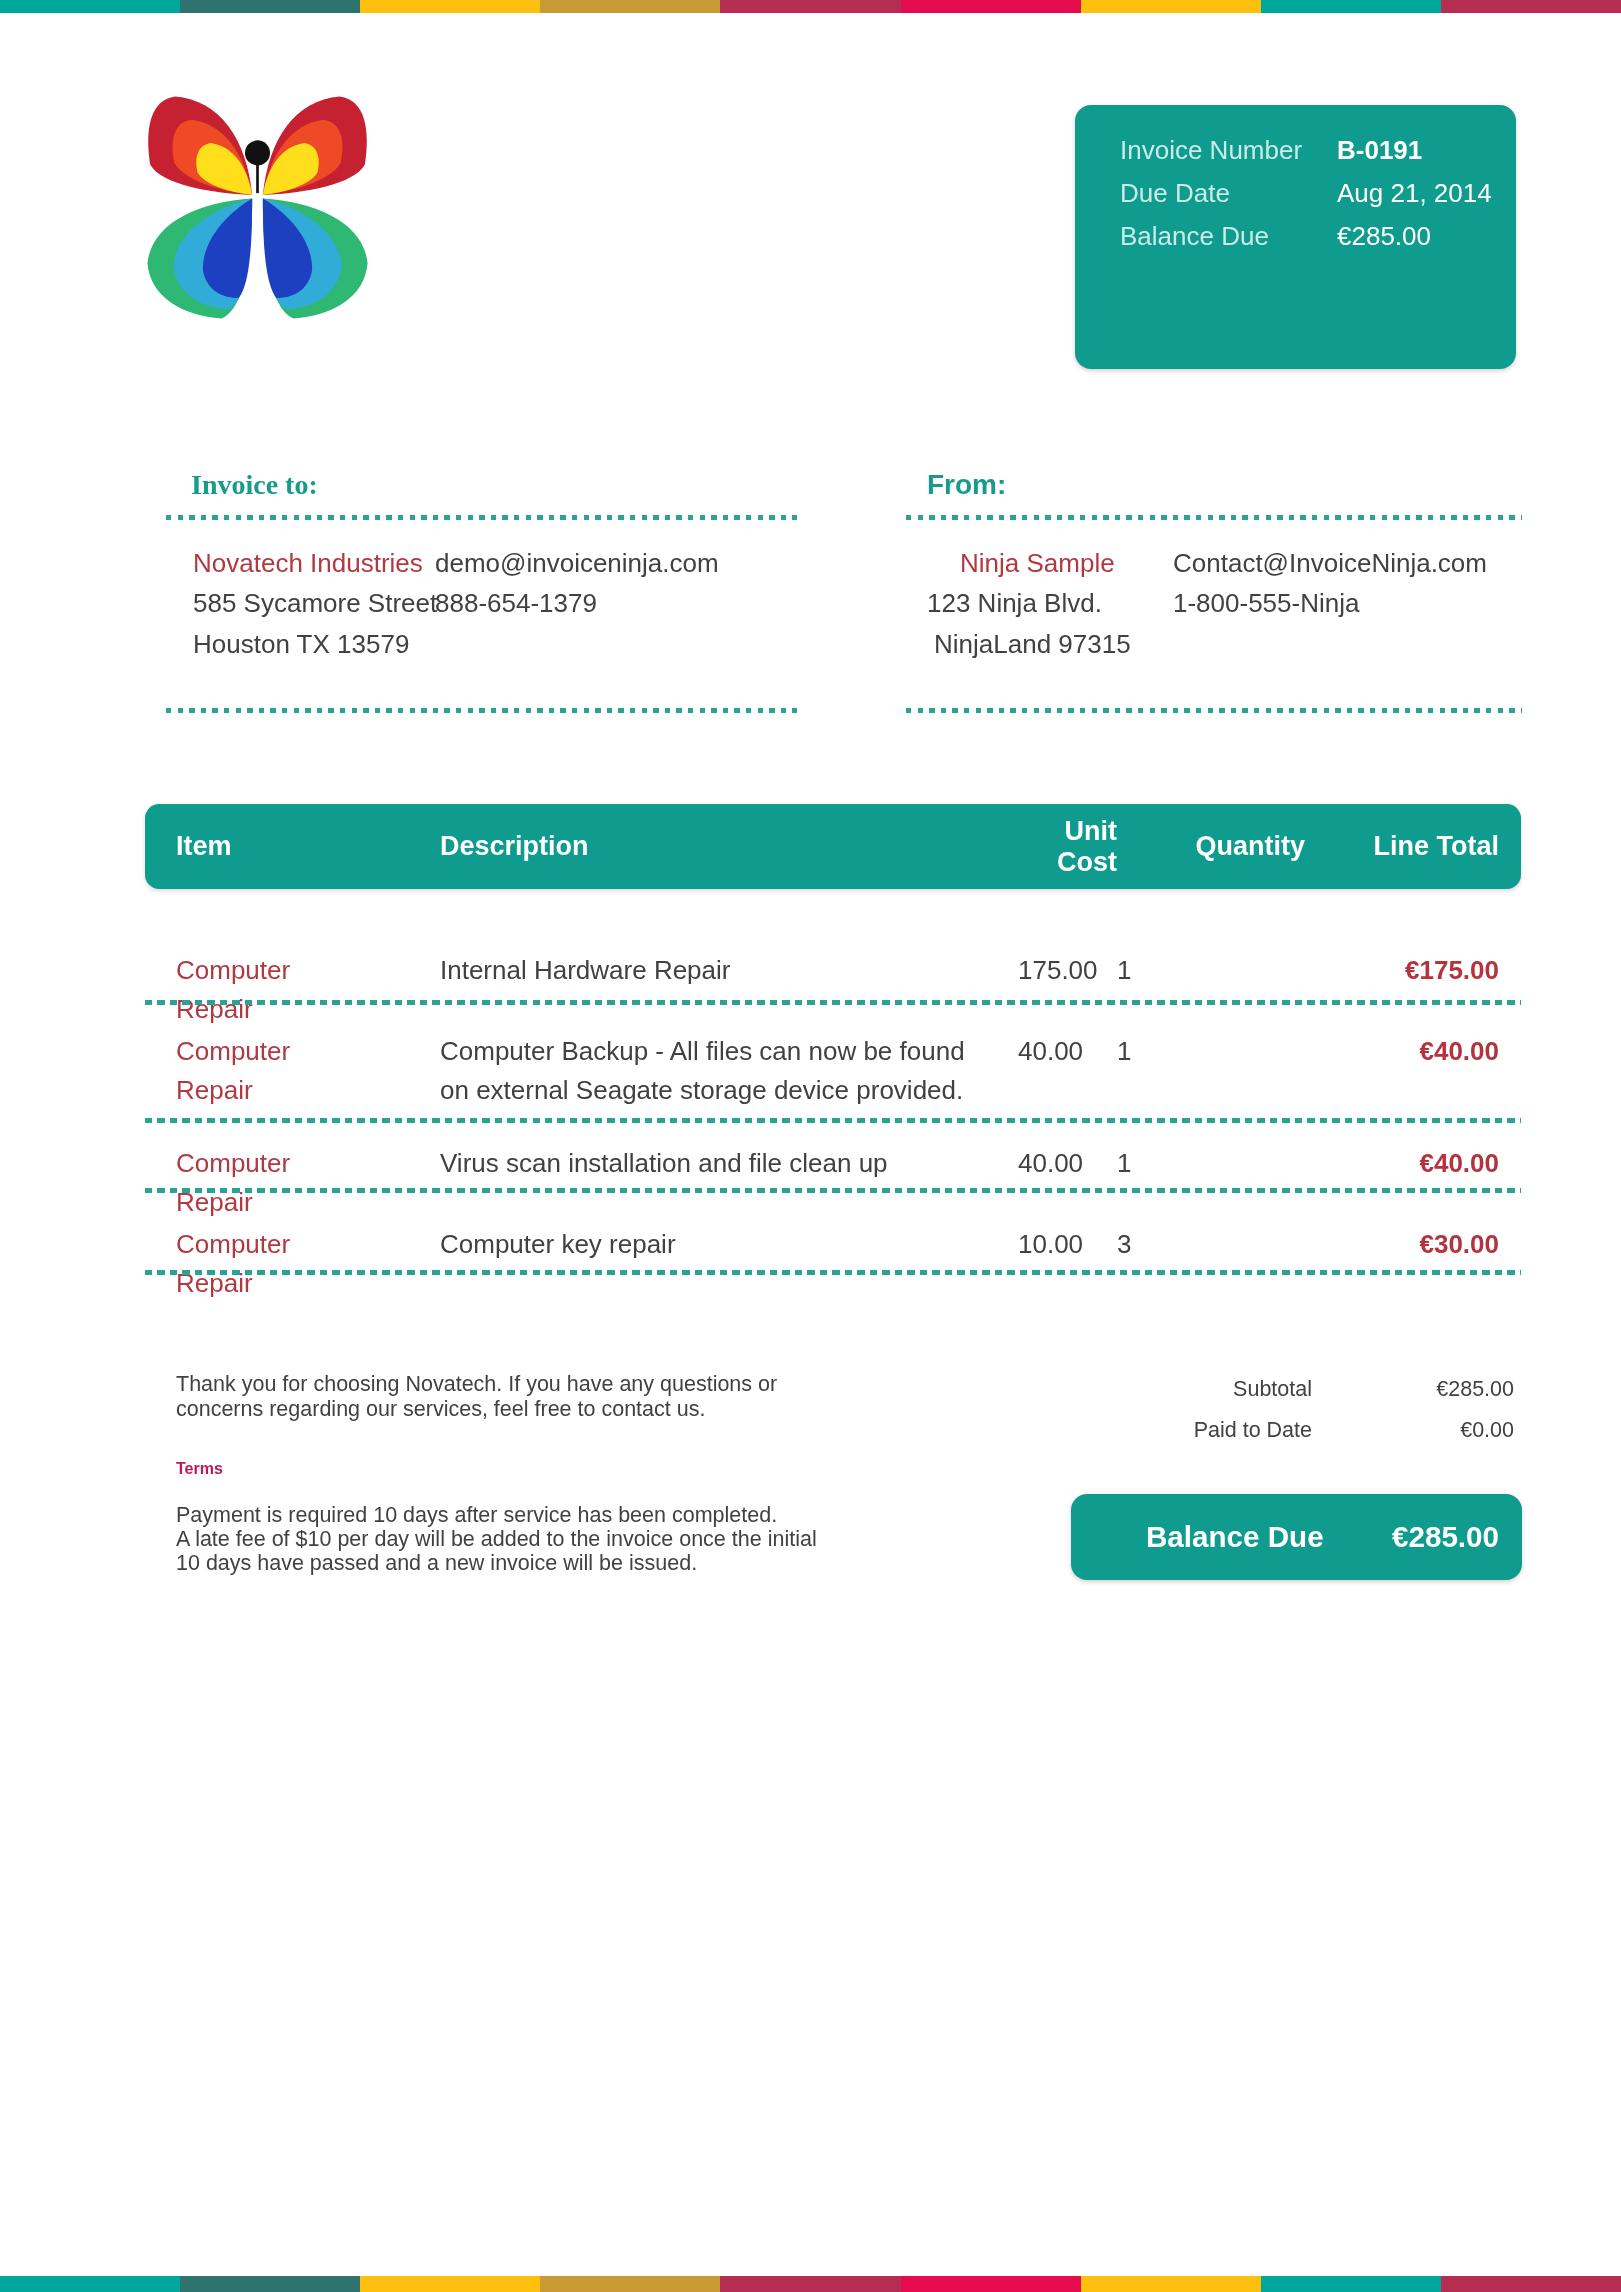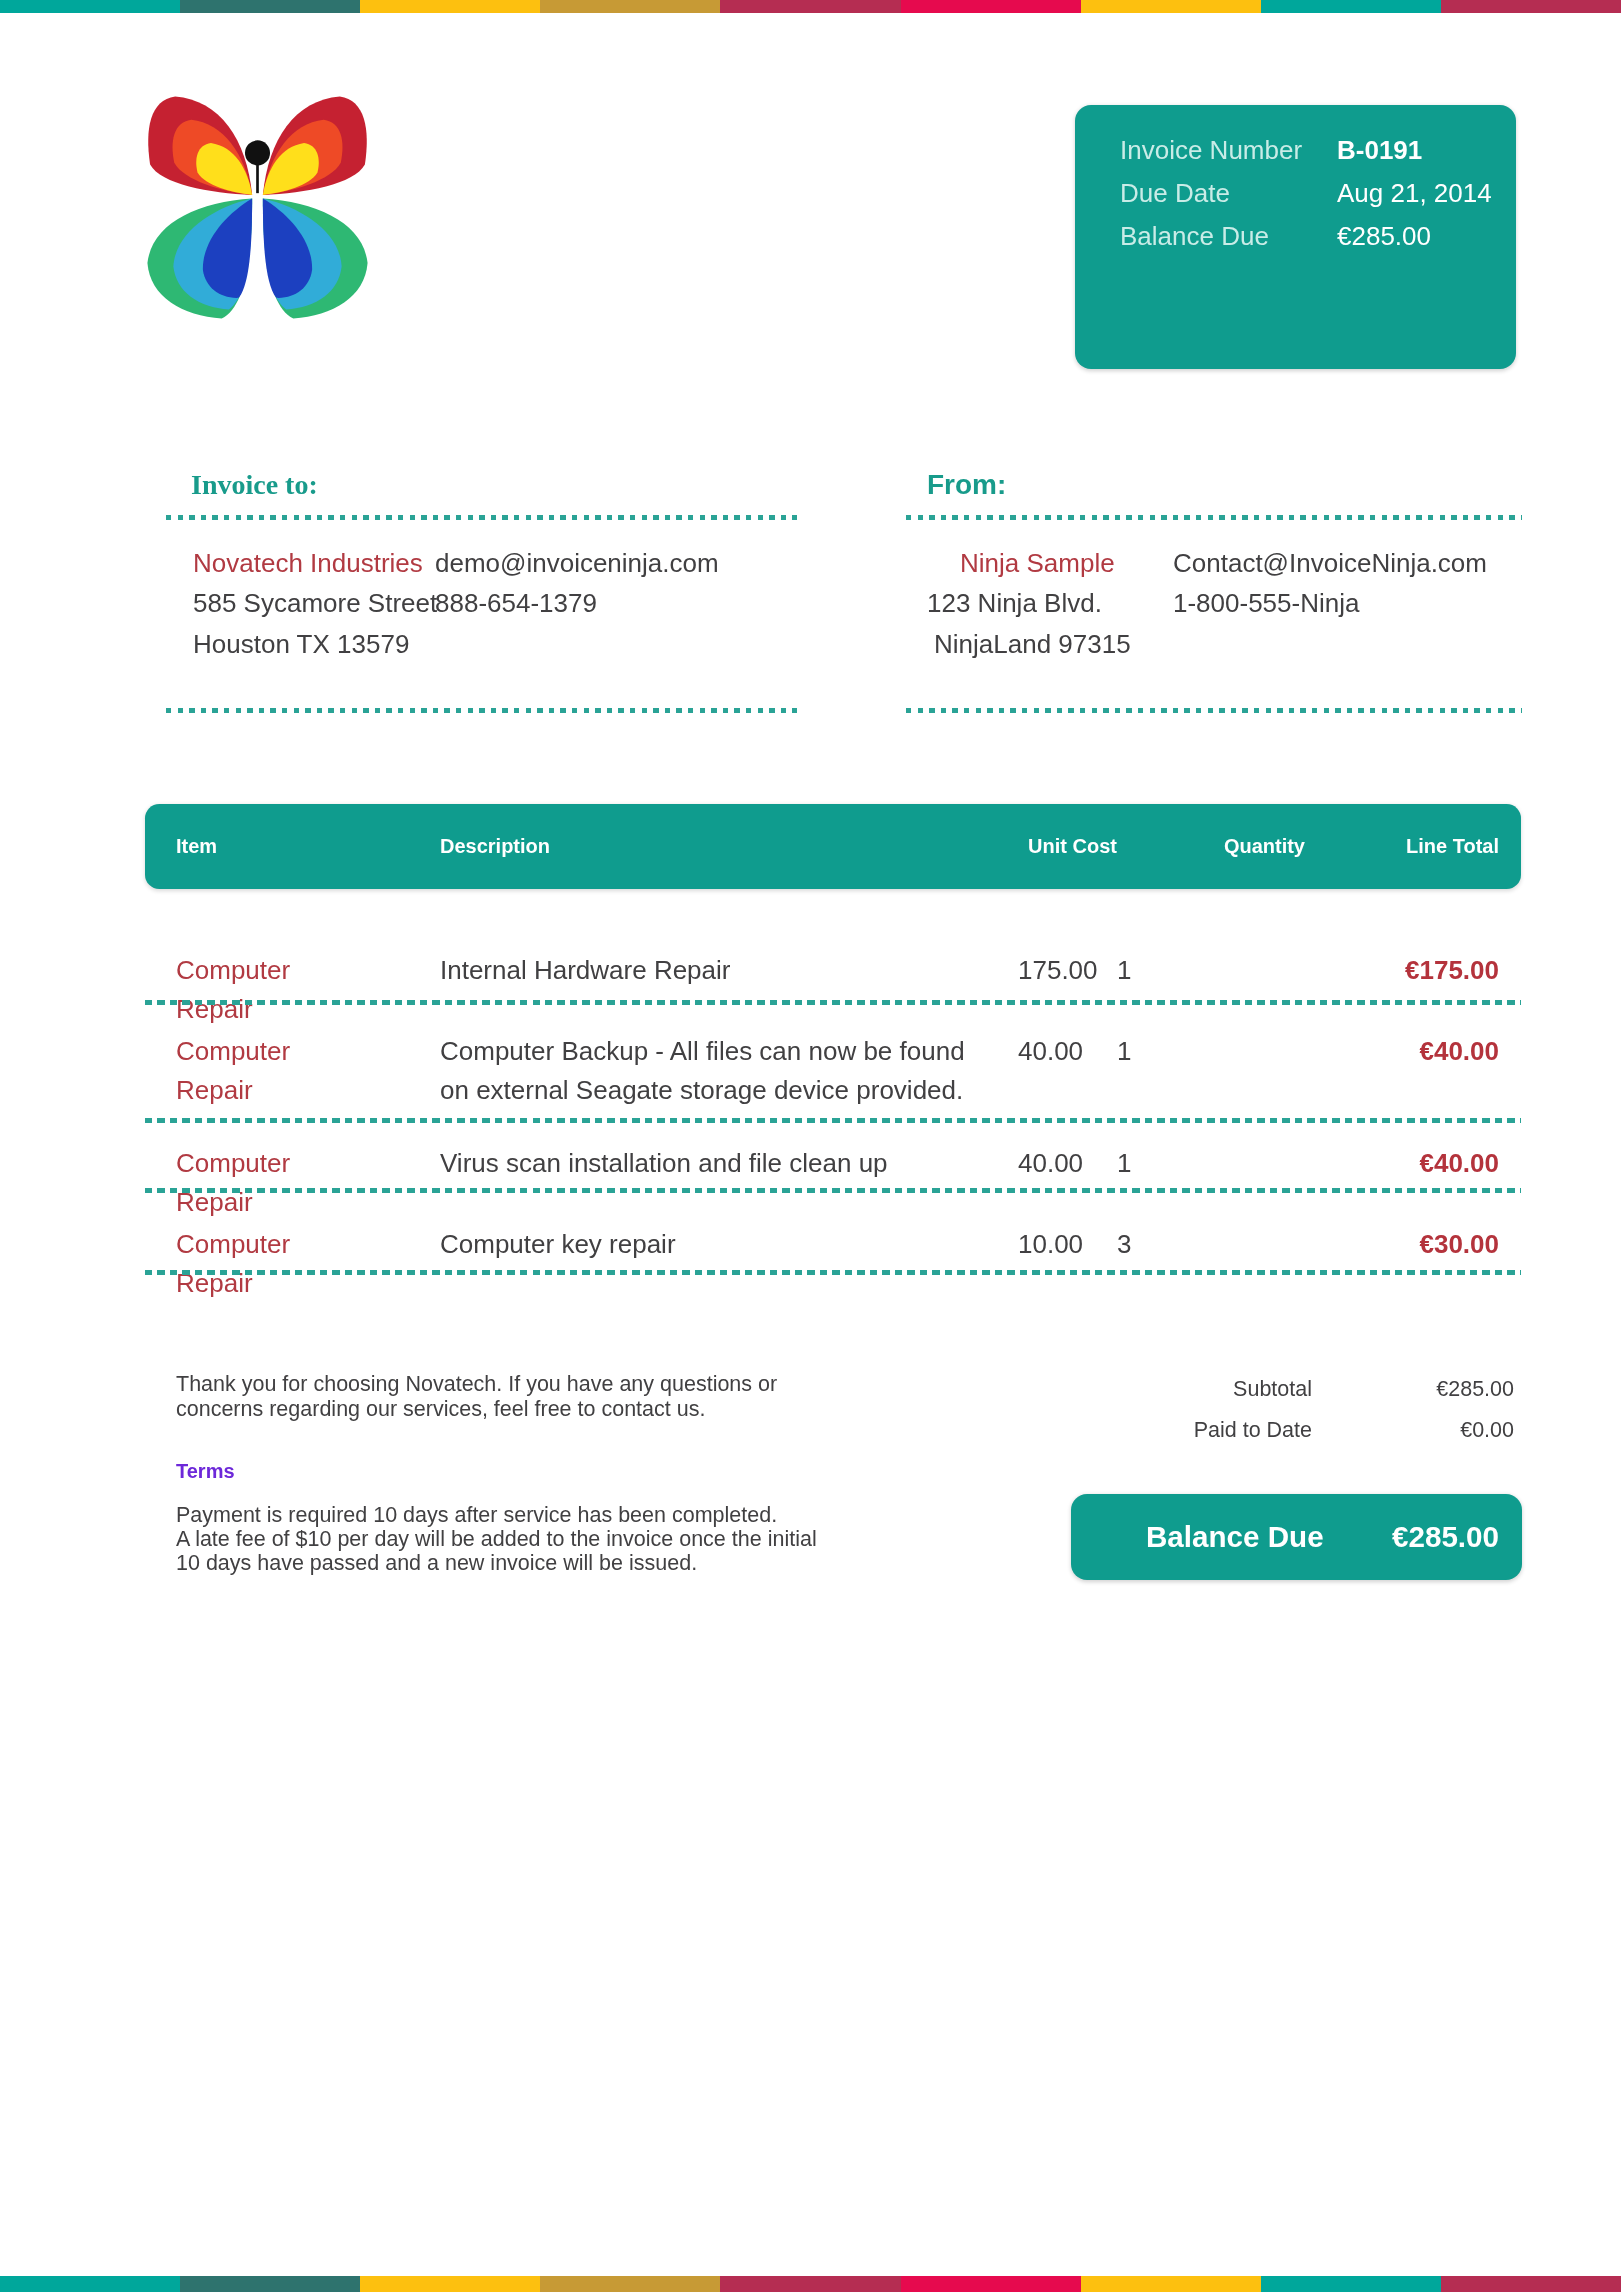--- a/index.html
+++ b/index.html
@@ -28,34 +28,34 @@
   .d1{left:166px;top:515px;width:631px;}
   .d2{left:166px;top:708px;width:631px;}
   .d3{left:906px;top:515px;width:616px;}
   .d4{left:906px;top:708px;width:616px;}
   .afield{position:absolute;font-size:26px;color:#414042;white-space:nowrap;}
   .aname{color:#b13a42;}
 
   .thead{position:absolute;left:145px;top:804px;width:1376px;height:85px;background:#0f9c8e;
          border-radius:14.3px;box-sizing:border-box;padding:0 20.6px 0 31px;display:grid;
          grid-template-columns:264px 578px 99px 188px 194px;align-items:center;
-         color:#ffffff;font-size:20px;font-weight:bold;box-shadow:0 1.8px 4.5px rgba(0,0,0,.15);}
+         color:#ffffff;font-size:27px;font-weight:bold;box-shadow:0 1.8px 4.5px rgba(0,0,0,.15);}
   .thead .r{text-align:right;}
   .trow{position:absolute;left:176px;width:1324px;display:grid;
         grid-template-columns:264px 578px 99px 188px 194px;font-size:26px;line-height:39px;}
   .c-item{color:#b13a42;}
   .c-item span{display:inline-block;width:157px;}
   .c-desc{padding-right:27px;}
   .c-unit,.c-qty{text-align:left;}
   .c-total{text-align:right;font-weight:bold;color:#b4333c;}
   .sep{position:absolute;left:145px;width:1376px;height:4.5px;
        background:repeating-linear-gradient(to right,#2aa396 0 7.2px,transparent 7.2px 12.5px);}
 
   .thankyou{position:absolute;left:176px;top:1372px;width:663px;font-size:21.5px;line-height:25px;}
-  .terms-h{position:absolute;left:176px;top:1460px;font-size:20px;font-weight:bold;color:#6d28d9;}
+  .terms-h{position:absolute;left:176px;top:1460px;font-size:16px;font-weight:bold;color:#be185d;}
   .terms{position:absolute;left:176px;top:1503px;width:690px;font-size:21.5px;line-height:24px;white-space:pre-line;}
   .tlabel{position:absolute;left:985px;width:327px;text-align:right;font-size:21.5px;}
   .tvalue{position:absolute;left:1245px;width:269px;text-align:right;font-size:21.5px;}
   .sub{top:1377px;} .paid{top:1418px;}
   .balance-box{position:absolute;left:1071px;top:1494px;width:451px;height:86px;background:#0f9c8e;
                border-radius:16px;display:flex;align-items:center;box-sizing:border-box;
                padding:0 23px 0 75px;color:#ffffff;font-size:29.6px;font-weight:bold;
                box-shadow:0 1.8px 4.5px rgba(0,0,0,.18);}
   .balance-box .bv{margin-left:auto;}
 </style>

